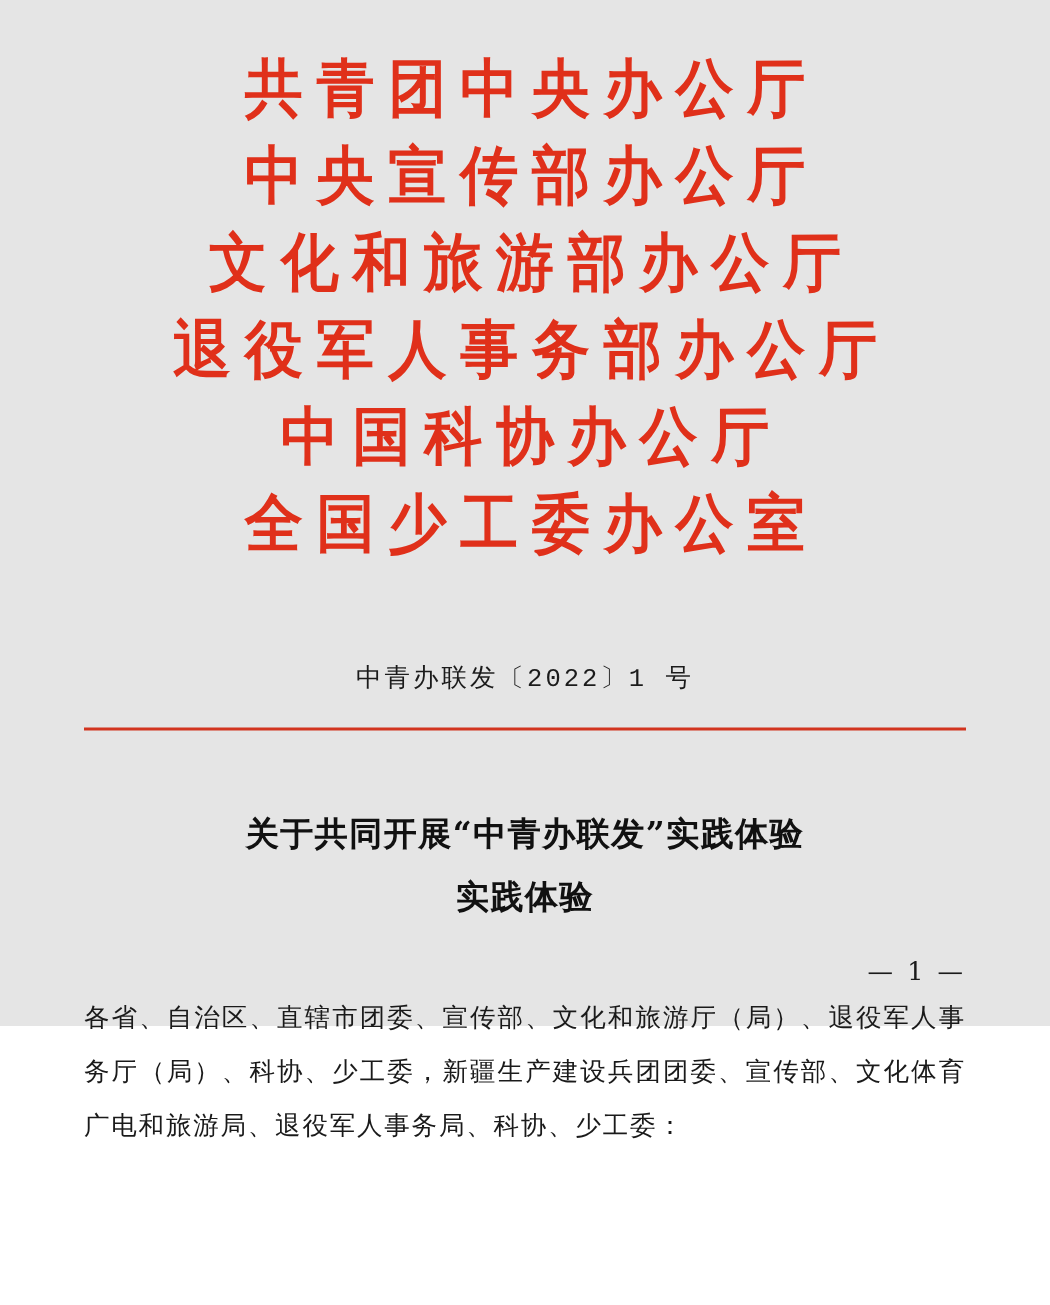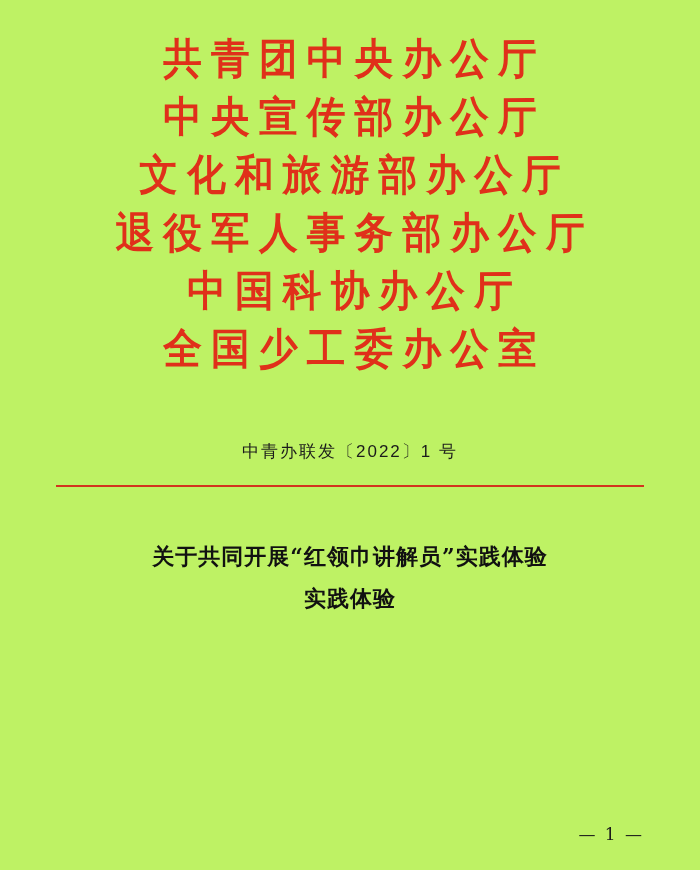--- a/index.html
+++ b/index.html
@@ -9,22 +9,22 @@
   body {
     width: 700px;
     height: 870px;
     background: #ffffff;
     font-family: "DejaVu Serif", "Liberation Serif", serif;
     overflow: hidden;
   }
   .page {
     position: relative;
     width: 700px;
-    height: 870px;
-    background: #bef264;
+    height: 684px;
+    background: #e5e5e5;
     box-sizing: border-box;
   }
   
   .masthead {
     padding-top: 30px;
     text-align: center;
   }
   .masthead-line {
     color: #e0301a;
     font-family: "DejaVu Serif", "Liberation Serif", serif;
@@ -38,21 +38,21 @@
   }
   
   .docnum-wrap {
     margin-top: 62px;
     text-align: center;
   }
   .docnum {
     color: #1b1b1b;
     font-size: 17px;
     letter-spacing: 2px;
-    font-family: Liberation Sans, sans-serif;
+    font-family: Liberation Mono, monospace;
   }
   
   .red-rule {
     margin: 22px auto 0 auto;
     width: 588px;
     height: 2px;
     background: #d2341f;
   }
   
   .title-block {
@@ -105,20 +105,23 @@
     <div class="masthead-line">全国少工委办公室</div>
   </div>
 
   <div class="docnum-wrap">
     <span class="docnum">中青办联发〔2022〕1 号</span>
   </div>
 
   <div class="red-rule"></div>
 
   <div class="title-block">
-    <div class="title-line">关于共同开展“红领巾讲解员”实践体验</div>
+    <div class="title-line">关于共同开展“中青办联发”实践体验</div>
     <div class="title-line">实践体验</div>
   </div>
 
+  <div class="body-block">
+    <p class="body-para">各省、自治区、直辖市团委、宣传部、文化和旅游厅（局）、退役军人事务厅（局）、科协、少工委，新疆生产建设兵团团委、宣传部、文化体育广电和旅游局、退役军人事务局、科协、少工委：</p>
+  </div>
 
   <div class="page-number">— 1 —</div>
 
 </div>
 
 </body></html>

